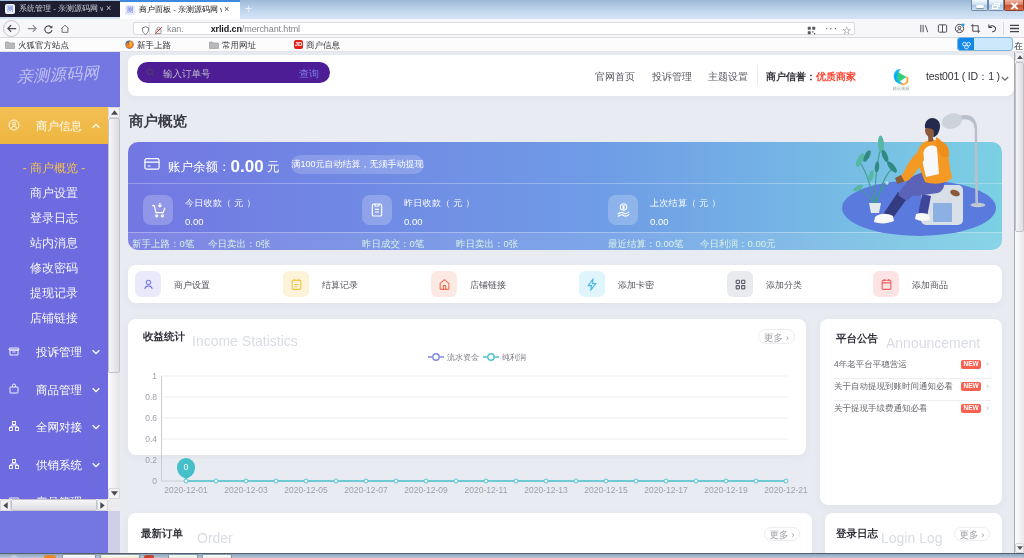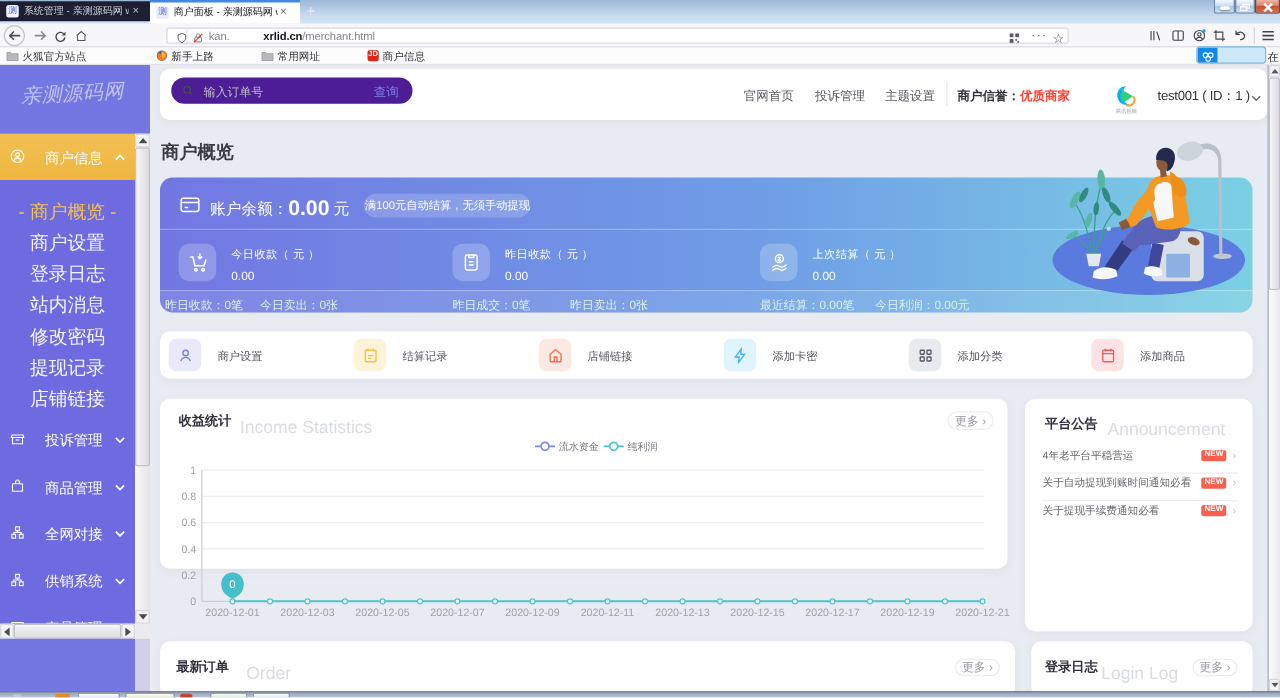--- a/index.html
+++ b/index.html
@@ -25,21 +25,21 @@
 .bm{position:absolute;top:2px;font-size:8.5px;color:#33333a;white-space:nowrap;}
 #extwidget{left:957px;top:37px;width:56px;height:14px;border-radius:3px;overflow:hidden;border:1px solid #7fb6e0;background:#cde8fa;}
 #extblue{left:0;top:0;width:16px;height:14px;background:#1488e8;}
 
 #logoframe{left:0;top:52px;width:120px;height:55px;background:#7477e2;}
 #logotext{left:2px;top:13px;width:112px;text-align:center;font-style:italic;font-size:16px;color:rgba(255,255,255,.55);transform:rotate(-3deg);letter-spacing:0.5px;}
 #menuframe{left:0;top:107px;width:108px;height:392px;background:#6d6bdf;overflow:hidden;}
 #menuyellow{left:0;top:0;width:108px;height:37px;background:linear-gradient(180deg,#f3c055,#eeb63f);}
 .mico{position:absolute;left:8px;width:12px;height:12px;}
 .mtxt{position:absolute;left:36px;font-size:11.5px;color:#fff;white-space:nowrap;}
-.msub{position:absolute;left:0;width:108px;text-align:center;font-size:15px;color:rgba(255,255,255,.93);white-space:nowrap;}
+.msub{position:absolute;left:0;width:108px;text-align:center;font-size:12px;color:rgba(255,255,255,.93);white-space:nowrap;}
 .mcaret{position:absolute;left:91px;width:10px;height:10px;}
 
 .sbtrack{background:linear-gradient(90deg,#fbfbfc,#e3e3e8);}
 .sbtrackh{background:linear-gradient(180deg,#fbfbfc,#e3e3e8);}
 .sbarrow{position:absolute;display:flex;align-items:center;justify-content:center;background:#f3f3f5;border:1px solid #d6d6dc;border-radius:2px;}
 .sbthumb{position:absolute;background:linear-gradient(90deg,#f6f6f8,#dcdce2);border:1px solid #c2c2cc;border-radius:2px;}
 
 #mainbg{left:120px;top:52px;width:894px;height:501px;background:#e9ebf2;}
 .card{position:absolute;background:#fff;border-radius:8px;box-shadow:0 2px 8px rgba(80,80,120,.05);}
 #header{left:8px;top:2.5px;width:886px;height:41px;}
@@ -310,21 +310,21 @@
           <path d="M1 1l4 4 4-4"></path>
         </svg>
     </div>
     <div class="abs" id="pagetitle">商户概览</div>
     <div class="abs" id="bluecard">
       <svg class="abs" style="left:15px;top:13px;" width="18" height="17" viewBox="0 0 24 24" fill="none" stroke="#fff" stroke-width="1.7">
           <rect x="2" y="5" width="20" height="15" rx="2.5"></rect>
           <path d="M2 10h20M6 15.5h4"></path>
         </svg>
       <span class="wtxt" style="left:40px;top:14px;font-size:12.5px;">账户余额：<b style="font-size:17px;position:relative;top:1px;">0.00</b> 元</span>
-      <div class="abs" style="left:163px;top:13px;width:133px;height:19px;background:rgba(255,255,255,.18);border-radius:10px;text-align:right;line-height:19px;font-size:9px;color:#fff;white-space:nowrap;">满100元自动结算，无须手动提现</div>
+      <div class="abs" style="left:163px;top:13px;width:133px;height:19px;background:rgba(255,255,255,.18);border-radius:10px;text-align:center;line-height:19px;font-size:9px;color:#fff;white-space:nowrap;">满100元自动结算，无须手动提现</div>
       <div class="abs" id="bluehr" style="left:0;top:41px;width:874px;"></div>
       <div class="statbox" style="left:15px;">
         <svg width="17" height="17" viewBox="0 0 24 24" fill="none" stroke="#fff" stroke-width="1.7">
             <path d="M3 5h3l2.4 10h10.2l2.4-7"></path>
             <circle cx="9.5" cy="19.5" r="1.5"></circle>
             <circle cx="17.5" cy="19.5" r="1.5"></circle>
             <path d="M14 1v6M11.5 4.5L14 7l2.5-2.5"></path>
           </svg>
       </div>
       <span class="wtxt" style="left:57px;top:55px;font-size:9px;letter-spacing:.3px;">今日收款（ 元 ）</span>
@@ -341,21 +341,21 @@
         <svg width="17" height="17" viewBox="0 0 24 24" fill="none" stroke="#fff" stroke-width="1.6">
             <circle cx="12" cy="7" r="4.5"></circle>
             <path d="M10 5.5h4M10 8.5h4M12 5.5v5"></path>
             <path d="M4 17c3-2.5 6-3 8-1.5 2 1.5 5 1 8-1.5"></path>
             <path d="M4 20.5c3-2.5 6-3 8-1.5 2 1.5 5 1 8-1.5"></path>
           </svg>
       </div>
       <span class="wtxt" style="left:522px;top:55px;font-size:9px;letter-spacing:.3px;">上次结算（ 元 ）</span>
       <span class="wtxt" style="left:522px;top:74px;font-size:9.5px;">0.00</span>
       <div class="abs" id="blueband" style="left:0;top:90px;width:874px;border-top:1px solid rgba(255,255,255,.3);">
-        <span class="bandtxt" style="left:4px;">昨日收款：0笔</span>
+        <span class="bandtxt" style="left:4px;">新手上路：0笔</span>
           <span class="bandtxt" style="left:80px;">今日卖出：0张</span>
         <span class="bandtxt" style="left:234px;">昨日成交：0笔</span>
           <span class="bandtxt" style="left:328px;">昨日卖出：0张</span>
         <span class="bandtxt" style="left:480px;">最近结算：0.00笔</span>
           <span class="bandtxt" style="left:572px;">今日利润：0.00元</span>
       </div>
       <svg class="abs" style="left:700px;top:-30px;overflow:visible;" width="176" height="140" viewBox="0 0 176 140">
         <ellipse cx="91" cy="96" rx="77" ry="28" fill="#5b7add"></ellipse>
         <ellipse cx="150" cy="93" rx="7.5" ry="2.2" fill="#c2c9d2"></ellipse>
         <path d="M149 14 l1 79 h-2.6 l-0.8 -79z" fill="#b9c0ca"></path>

